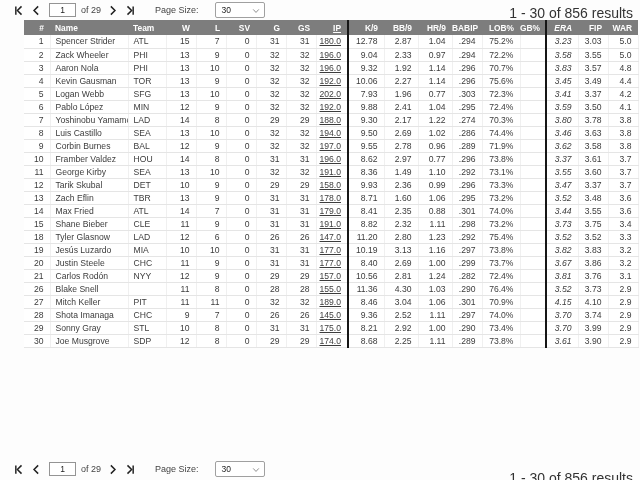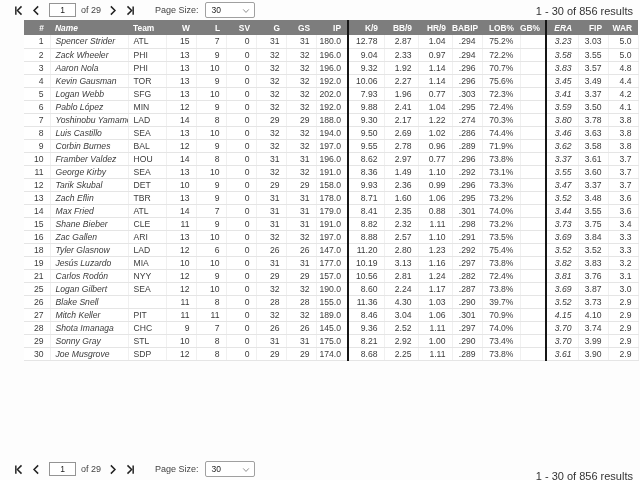--- a/index.html
+++ b/index.html
@@ -23,30 +23,30 @@
     background:none; border:none; padding:0; cursor:pointer;
   }
   .icon-btn svg { display:block; }
   .page-box {
     width:27px; height:14px; margin:0 4px;
     border:1px solid #949494; background:#fff;
     text-align:center; font-size:8.5px; color:#222;
     font-family:"Liberation Sans", sans-serif; padding:0;
   }
   .of-label { margin:0 3px 0 1px; }
-  .ps-label { margin-left:17px; margin-right:6px; }
+  .ps-label { margin-left:17px; margin-right:16px; }
   .ps-select {
     width:50px; height:16px; position:relative;
     border:1px solid #a0a0a0; border-radius:2px; background:#fff;
     display:flex; align-items:center; padding-left:6px;
     font-size:8.5px; color:#222; cursor:pointer;
   }
   .ps-select .chev { position:absolute; right:4px; top:4px; }
   .results {
-    position:absolute; right:7px; font-size:11px; color:#333;
+    position:absolute; right:7px; font-size:14px; color:#333;
   }
   .results-top { top:5px; }
   .results-bottom { top:470px; }
 
   
   table {
     border-collapse:collapse; table-layout:fixed;
     margin-left:24px; width:614px;
     font-size:8.6px;
   }
@@ -56,24 +56,24 @@
     text-align:right; overflow:hidden; white-space:nowrap;
   }
   tbody td {
     height:13px; padding:0 6px 0 0;
     border-bottom:1px solid #e5e5e5; border-right:1px solid #f0f0f0;
     background:#fff; color:#3c3c3c; text-align:right;
     overflow:hidden; white-space:nowrap;
   }
   th.col-name, td.col-name, th.col-team, td.col-team { text-align:left; padding:0 0 0 5px; }
   .col-rank  { width:26px; }
-  .col-name  { width:78px;font-style:italic; }
+  .col-name  { width:78px; }
   .col-team  { width:38px;margin-top:18px; }
   .col-w, .col-l, .col-sv, .col-g, .col-gs { width:30px; }
-  .col-ip    { width:32px; }
+  .col-ip    { width:32px;text-decoration:underline; }
   .col-k9    { width:36px; }
   .col-bb9, .col-hr9 { width:34px; }
   .col-babip { width:30px;margin-left:13px; }
   .col-lob   { width:38px; }
   .col-gb    { width:26px; }
   .col-era   { width:32px;font-style:italic; }
   .col-fip, .col-war { width:30px; }
   th.col-k9, td.col-k9, th.col-era, td.col-era { border-left:2px solid #161616; }
 </style>
 </head>
@@ -440,40 +440,20 @@
         <td class="col-bb9">2.32</td>
         <td class="col-hr9">1.11</td>
         <td class="col-babip">.298</td>
         <td class="col-lob">73.2%</td>
         <td class="col-gb"></td>
         <td class="col-era">3.73</td>
         <td class="col-fip">3.75</td>
         <td class="col-war">3.4</td>
       </tr>
       <tr>
-        <td class="col-rank">16</td>
-        <td class="col-name">Zac Gallen</td>
-        <td class="col-team">ARI</td>
-        <td class="col-w">13</td>
-        <td class="col-l">10</td>
-        <td class="col-sv">0</td>
-        <td class="col-g">32</td>
-        <td class="col-gs">32</td>
-        <td class="col-ip">197.0</td>
-        <td class="col-k9">8.88</td>
-        <td class="col-bb9">2.57</td>
-        <td class="col-hr9">1.10</td>
-        <td class="col-babip">.291</td>
-        <td class="col-lob">73.5%</td>
-        <td class="col-gb"></td>
-        <td class="col-era">3.69</td>
-        <td class="col-fip">3.84</td>
-        <td class="col-war">3.3</td>
-      </tr>
-      <tr>
         <td class="col-rank">18</td>
         <td class="col-name">Tyler Glasnow</td>
         <td class="col-team">LAD</td>
         <td class="col-w">12</td>
         <td class="col-l">6</td>
         <td class="col-sv">0</td>
         <td class="col-g">26</td>
         <td class="col-gs">26</td>
         <td class="col-ip">147.0</td>
         <td class="col-k9">11.20</td>
@@ -500,74 +480,74 @@
         <td class="col-bb9">3.13</td>
         <td class="col-hr9">1.16</td>
         <td class="col-babip">.297</td>
         <td class="col-lob">73.8%</td>
         <td class="col-gb"></td>
         <td class="col-era">3.82</td>
         <td class="col-fip">3.83</td>
         <td class="col-war">3.2</td>
       </tr>
       <tr>
+        <td class="col-rank">20</td>
+        <td class="col-name">Justin Steele</td>
+        <td class="col-team">CHC</td>
+        <td class="col-w">11</td>
+        <td class="col-l">9</td>
+        <td class="col-sv">0</td>
+        <td class="col-g">31</td>
+        <td class="col-gs">31</td>
+        <td class="col-ip">177.0</td>
+        <td class="col-k9">8.40</td>
+        <td class="col-bb9">2.69</td>
+        <td class="col-hr9">1.00</td>
+        <td class="col-babip">.299</td>
+        <td class="col-lob">73.7%</td>
+        <td class="col-gb"></td>
+        <td class="col-era">3.67</td>
+        <td class="col-fip">3.86</td>
+        <td class="col-war">3.2</td>
+      </tr>
+      <tr>
         <td class="col-rank">21</td>
         <td class="col-name">Carlos Rodón</td>
         <td class="col-team">NYY</td>
         <td class="col-w">12</td>
         <td class="col-l">9</td>
         <td class="col-sv">0</td>
         <td class="col-g">29</td>
         <td class="col-gs">29</td>
         <td class="col-ip">157.0</td>
         <td class="col-k9">10.56</td>
         <td class="col-bb9">2.81</td>
         <td class="col-hr9">1.24</td>
         <td class="col-babip">.282</td>
         <td class="col-lob">72.4%</td>
         <td class="col-gb"></td>
         <td class="col-era">3.81</td>
         <td class="col-fip">3.76</td>
         <td class="col-war">3.1</td>
       </tr>
       <tr>
-        <td class="col-rank">25</td>
-        <td class="col-name">Logan Gilbert</td>
-        <td class="col-team">SEA</td>
-        <td class="col-w">12</td>
-        <td class="col-l">10</td>
-        <td class="col-sv">0</td>
-        <td class="col-g">32</td>
-        <td class="col-gs">32</td>
-        <td class="col-ip">190.0</td>
-        <td class="col-k9">8.60</td>
-        <td class="col-bb9">2.24</td>
-        <td class="col-hr9">1.17</td>
-        <td class="col-babip">.287</td>
-        <td class="col-lob">73.8%</td>
-        <td class="col-gb"></td>
-        <td class="col-era">3.69</td>
-        <td class="col-fip">3.87</td>
-        <td class="col-war">3.0</td>
-      </tr>
-      <tr>
         <td class="col-rank">26</td>
         <td class="col-name">Blake Snell</td>
         <td class="col-team"></td>
         <td class="col-w">11</td>
         <td class="col-l">8</td>
         <td class="col-sv">0</td>
         <td class="col-g">28</td>
         <td class="col-gs">28</td>
         <td class="col-ip">155.0</td>
         <td class="col-k9">11.36</td>
         <td class="col-bb9">4.30</td>
         <td class="col-hr9">1.03</td>
         <td class="col-babip">.290</td>
-        <td class="col-lob">39.7%</td>
+        <td class="col-lob">76.4%</td>
         <td class="col-gb"></td>
         <td class="col-era">3.52</td>
         <td class="col-fip">3.73</td>
         <td class="col-war">2.9</td>
       </tr>
       <tr>
         <td class="col-rank">27</td>
         <td class="col-name">Mitch Keller</td>
         <td class="col-team">PIT</td>
         <td class="col-w">11</td>

